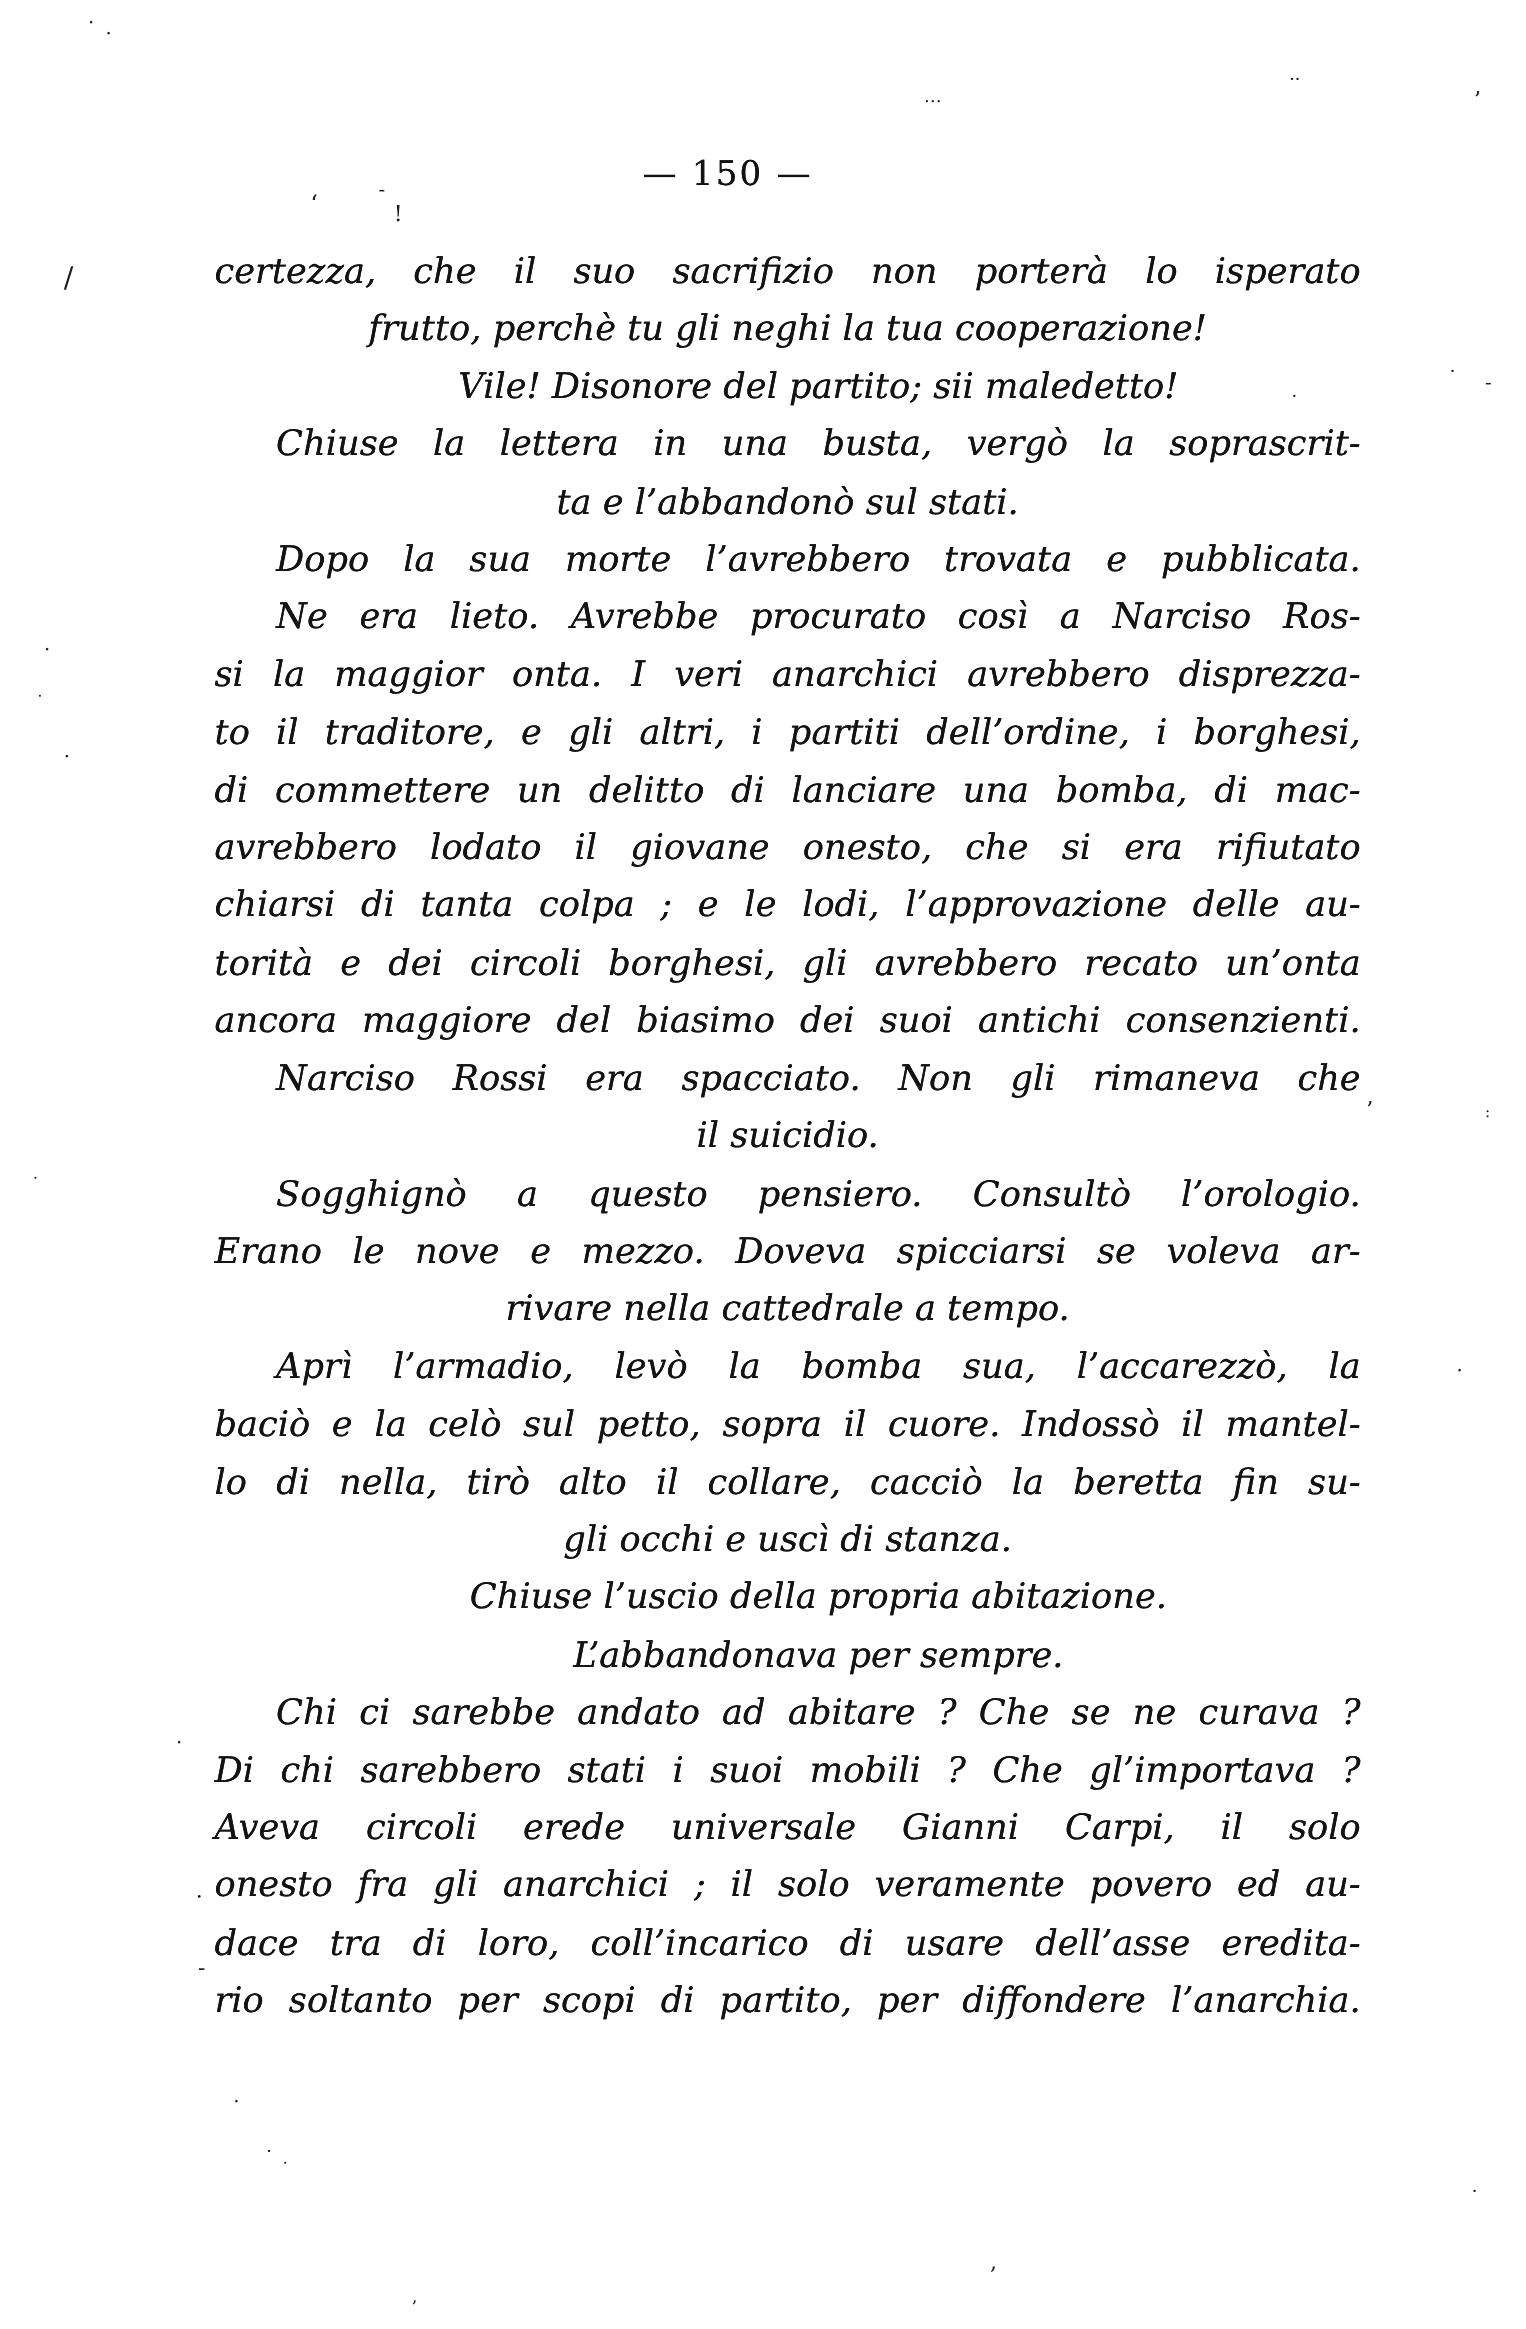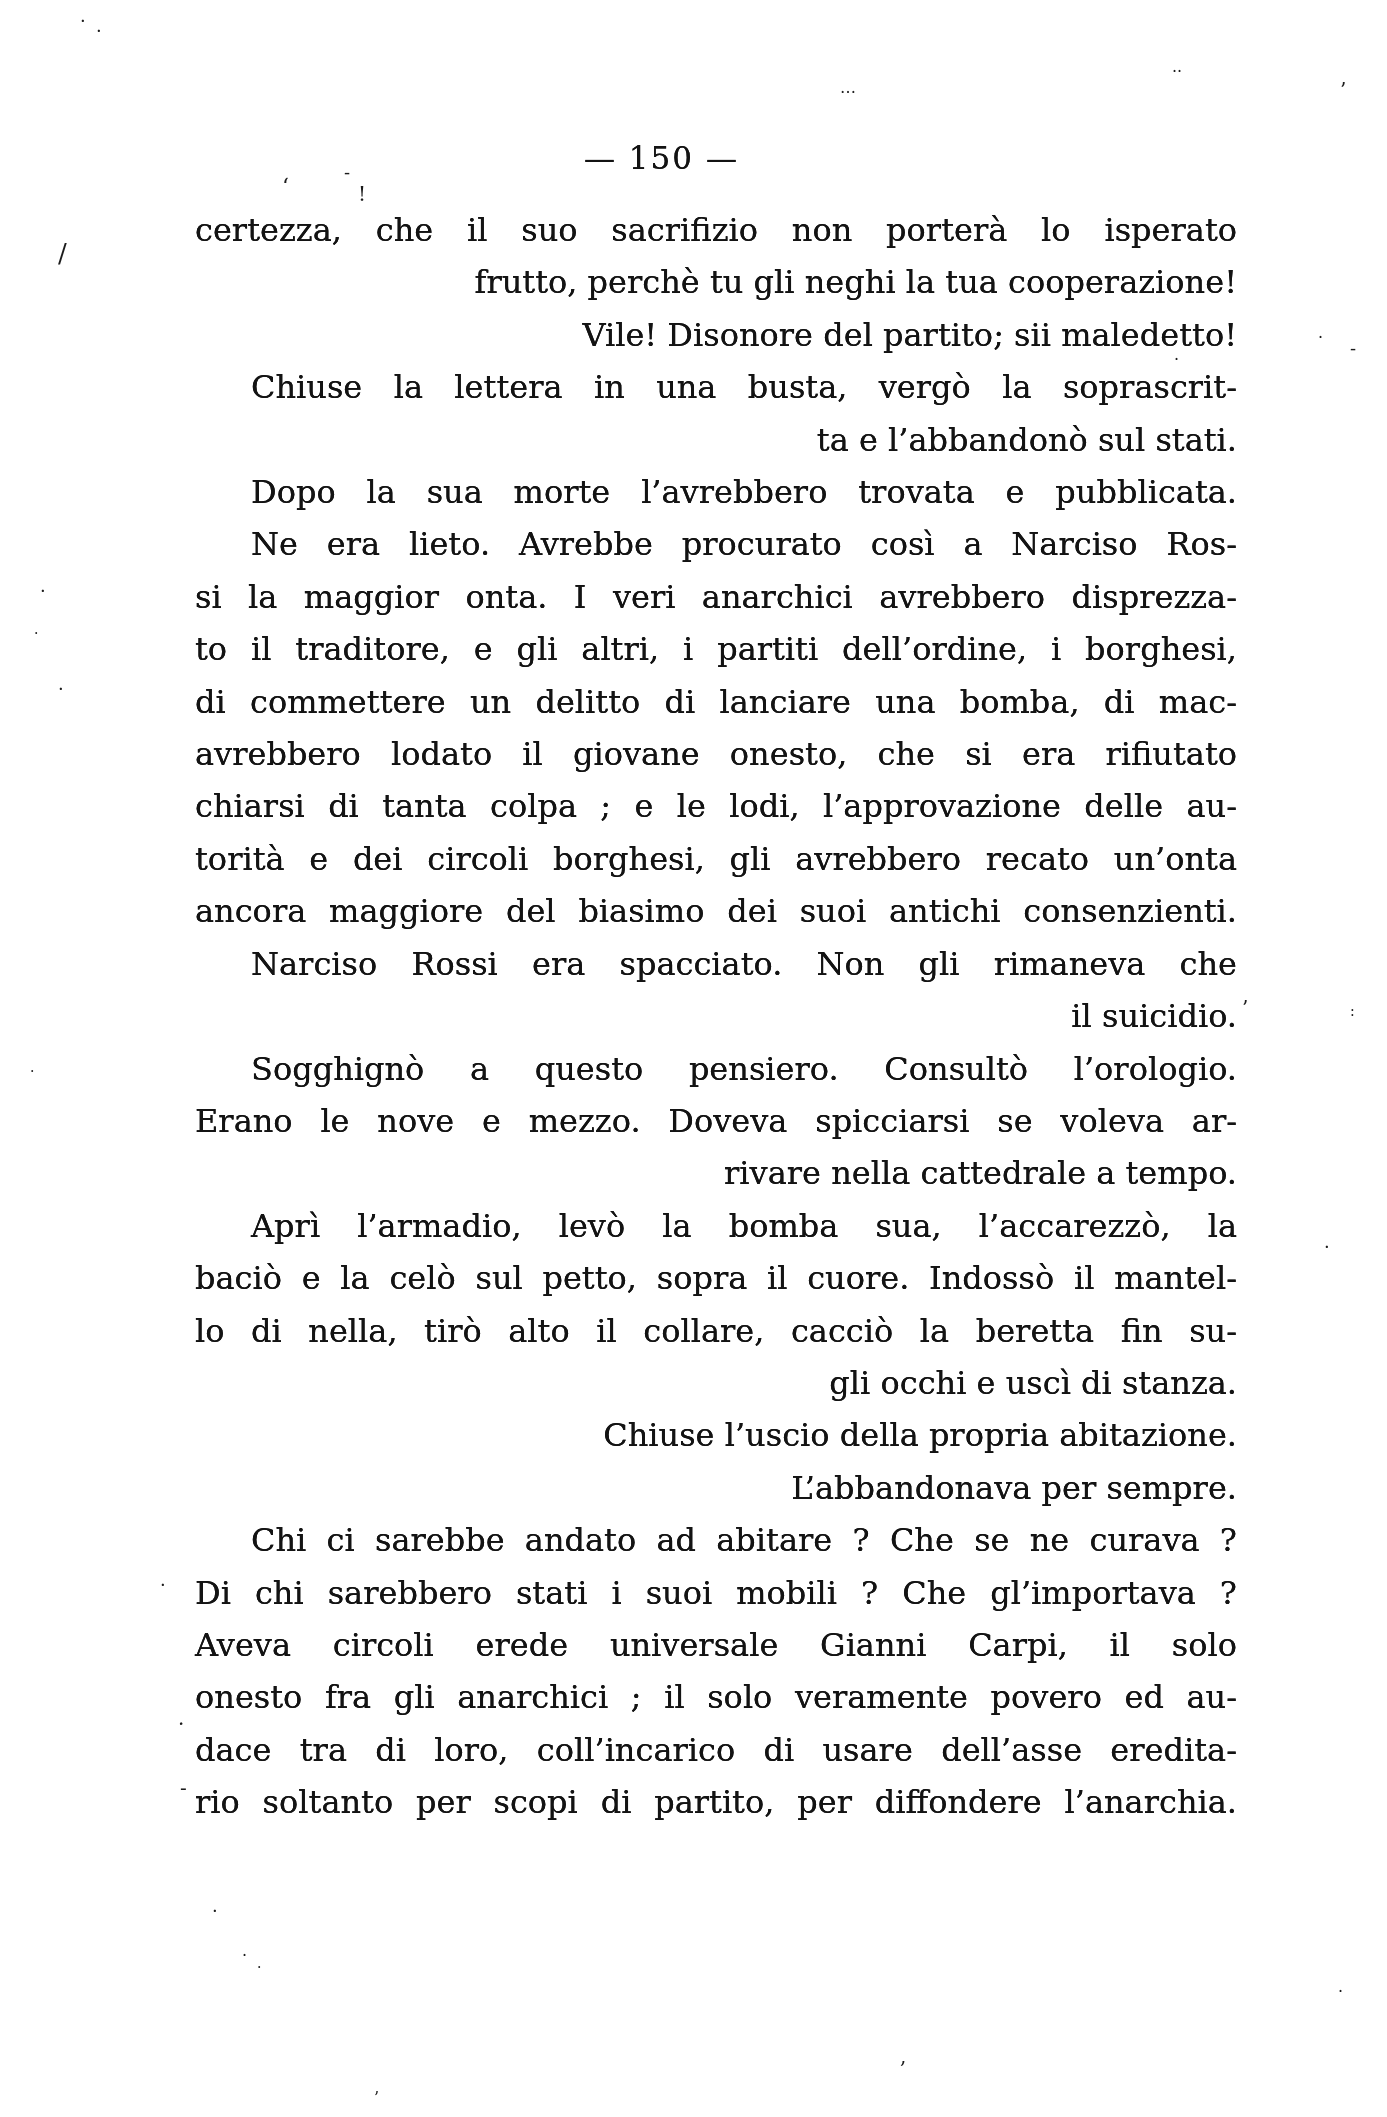--- a/index.html
+++ b/index.html
@@ -23,37 +23,38 @@
     width: 150px;
     text-align: center;
     font-size: 31px;
     letter-spacing: 2px;
     white-space: nowrap;
     text-shadow: 0 0 0.4px currentColor;
     margin-left: 44px;
   }
   #page-body {
     position: absolute;
-    top: 204px;
+    top: 220px;
     left: 195px;
     width: 1042px;
+    font-style: italic;
   }
   .line {
     line-height: 52.4px;
     font-size: 32px;
     white-space: nowrap;
     text-shadow: 0 0 0.4px currentColor;
   }
   .line.just {
     white-space: normal;
     text-align: justify;
     text-align-last: justify;
   }
   .line.left {
-    text-align: right;
+    text-align: center;
   }
   .line.ind {
     padding-left: 56px;
   }
   .speck {
     position: absolute;
     color: #1b1b1b;
     line-height: 1;
     white-space: pre;
   }

